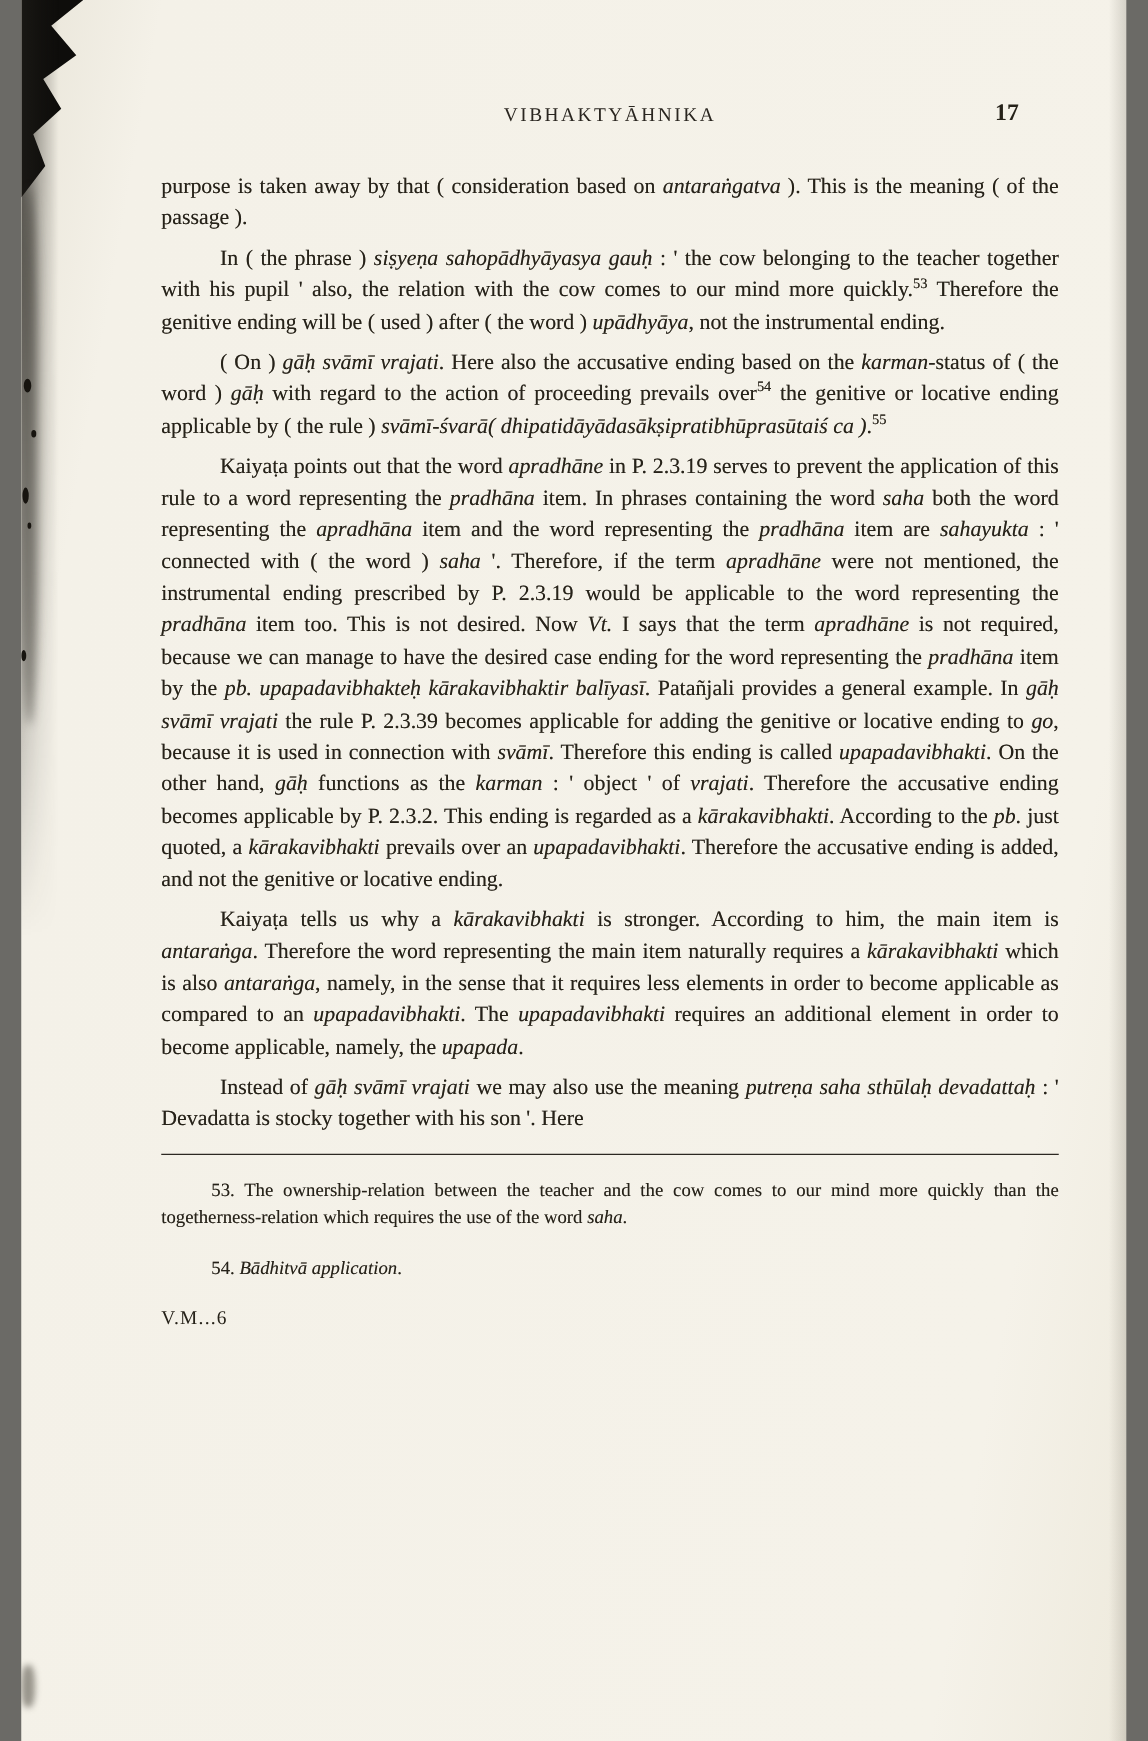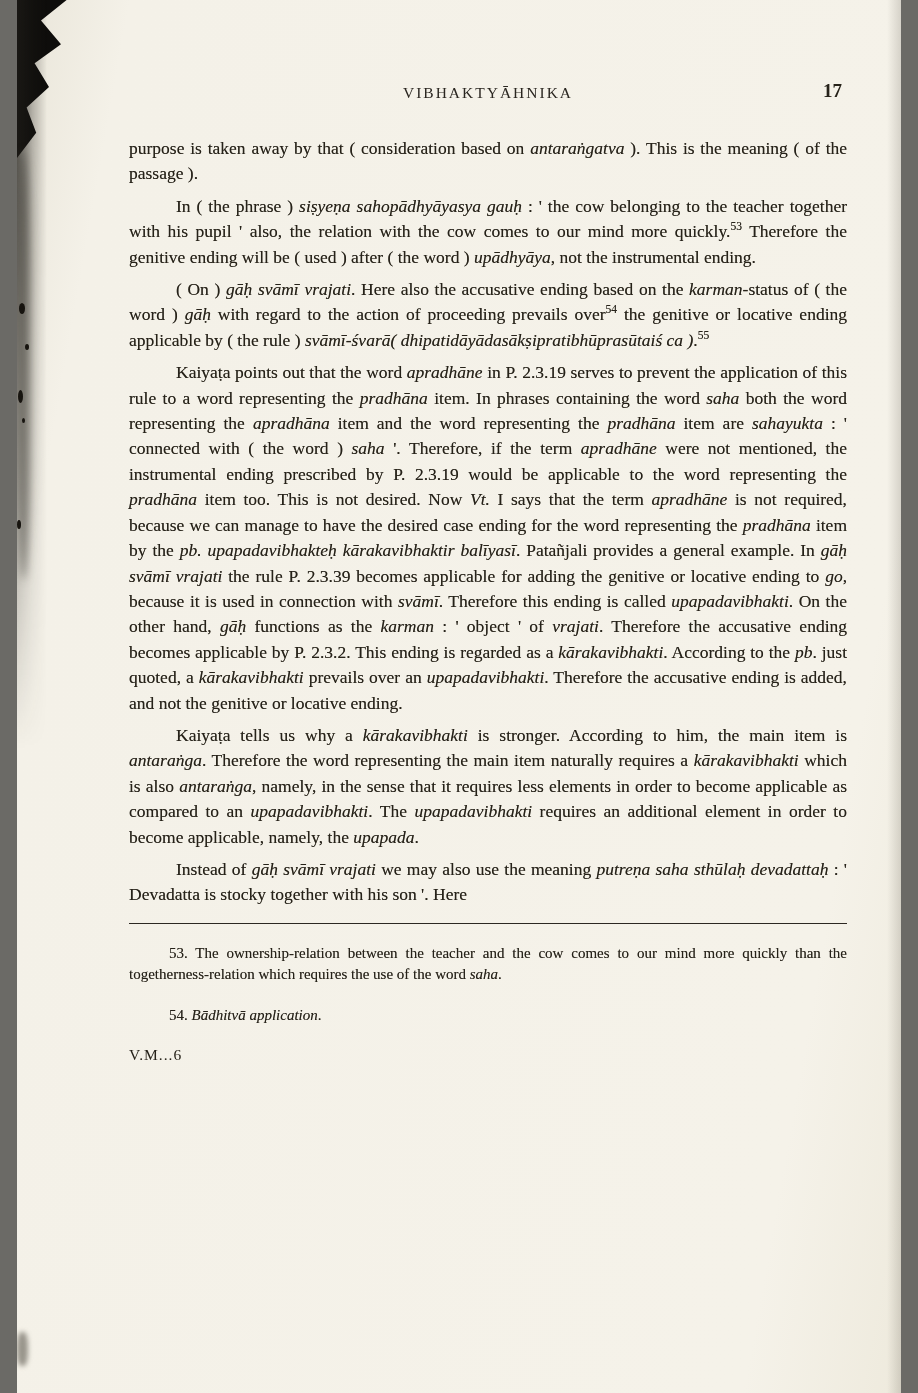--- a/index.html
+++ b/index.html
@@ -61,21 +61,21 @@
   .header { position: relative; margin-bottom: 34px; }
   .header-title {
     display: block;
     text-align: center;
     font-size: 15.5px;
     letter-spacing: 2px;
     color: #2a2620;
   }
   .page-number {
     position: absolute;
-    right: 5px;
+    right: 32px;
     top: -4px;
     font-size: 19px;
     font-weight: bold;
   }
   .body-para {
     margin: 4px 0 7px 0;
     font-size: 17.5px;
     line-height: 25.4px;
     text-align: justify;
     text-shadow: 0 0 0.4px rgba(44,38,30,0.55);

